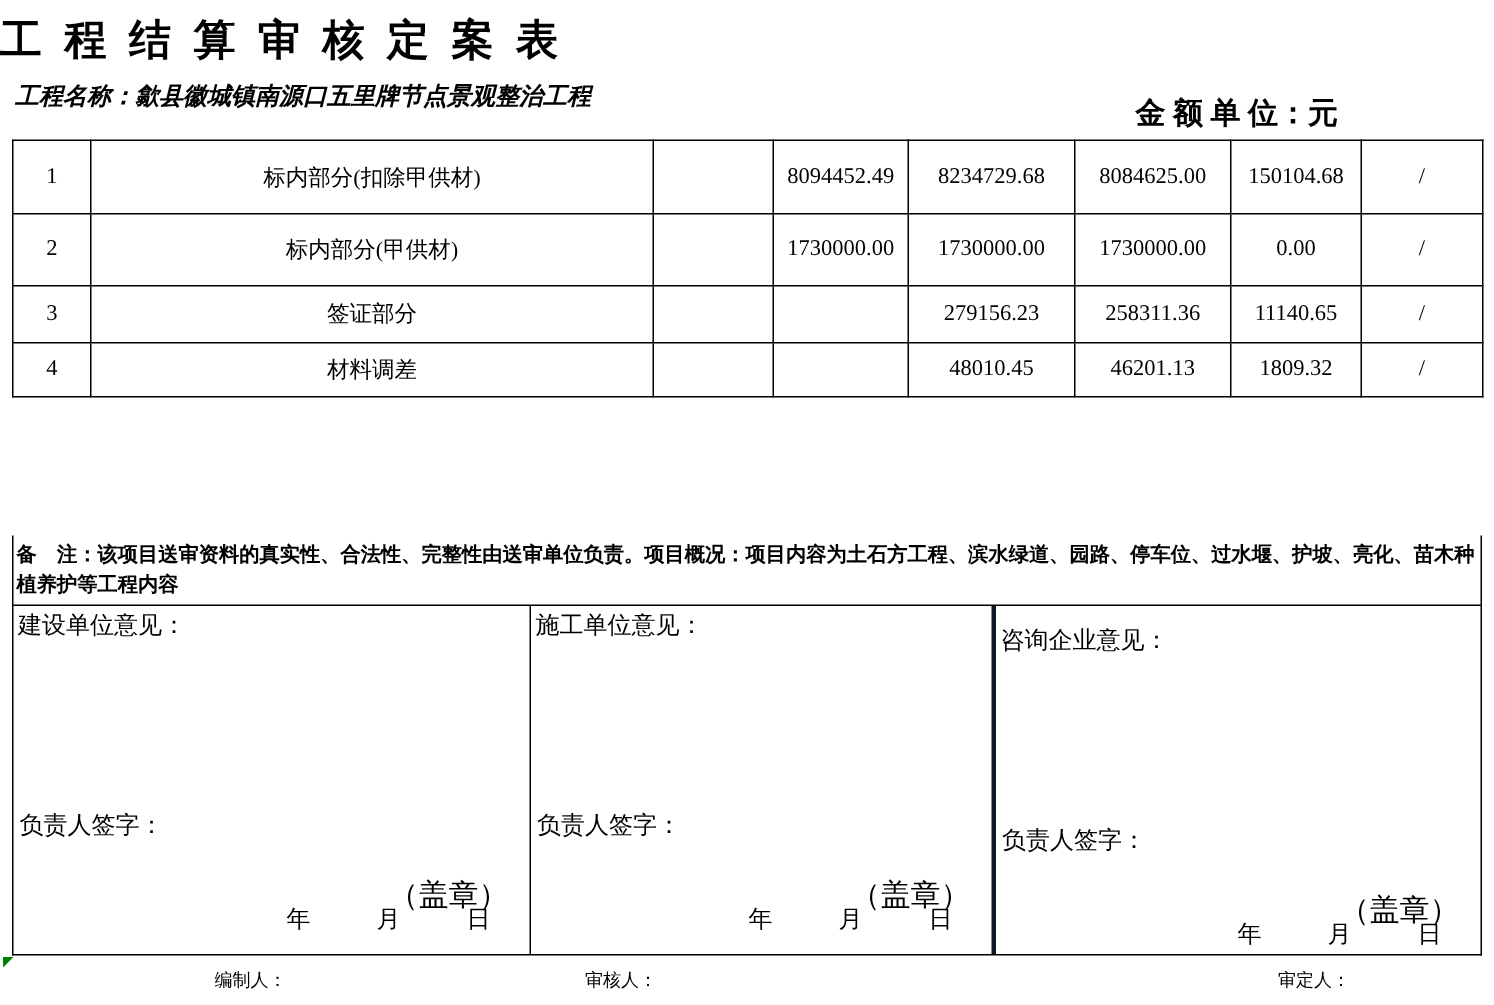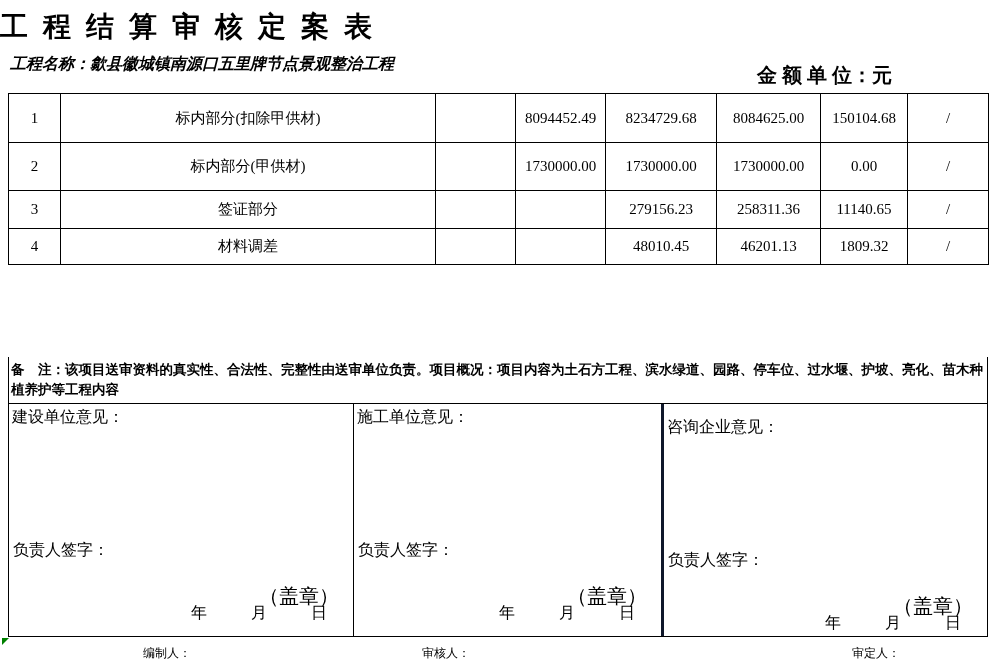--- a/index.html
+++ b/index.html
@@ -65,21 +65,21 @@
   .obox.b3 { flex:1;margin-top:10px; }
   .otitle { position:absolute; top:3px; left:3px; font-size:16px;text-align:right; }
   .osign  { position:absolute; top:136px; left:4px; font-size:16px; }
   .oseal  { position:absolute; top:179px; right:14px; font-size:20px; }
   .odate  {
     position:absolute; top:199px; right:26px; font-size:16px;
     display:flex; gap:44px;
   }
 
   .footer-label { position:absolute; top:645px; font-size:12px; }
-  .f1 { left:143px; } .f2 { left:422px;text-align:right; } .f3 { left:852px; }
+  .f1 { left:143px; } .f2 { left:390px;text-align:right; } .f3 { left:852px; }
   .tri-bl {
     position:absolute; top:638px; left:2px; width:7px; height:7px;
     background:#008000; clip-path:polygon(0 0,100% 0,0 100%);
   }
 </style>
 </head>
 <body>
 
 <div class="sheet">
 

